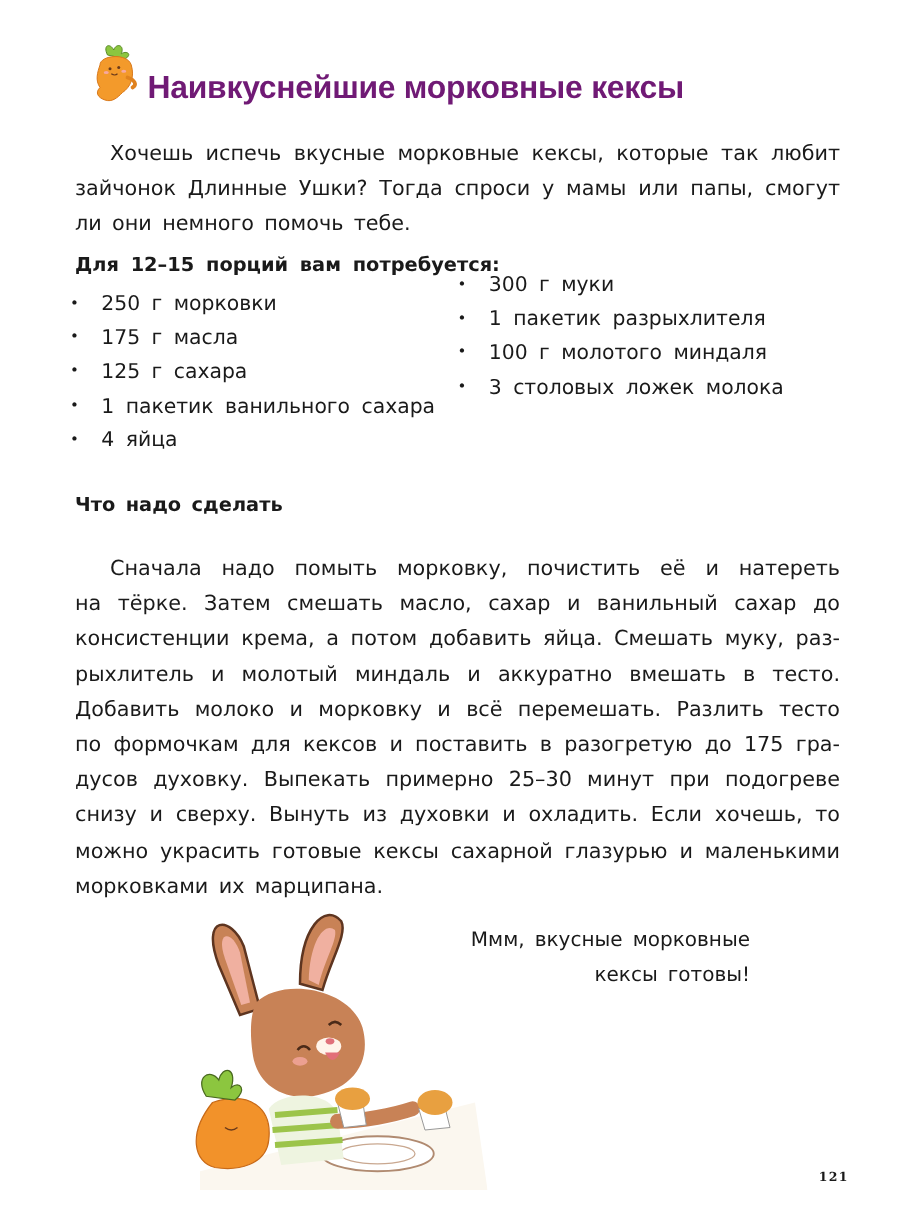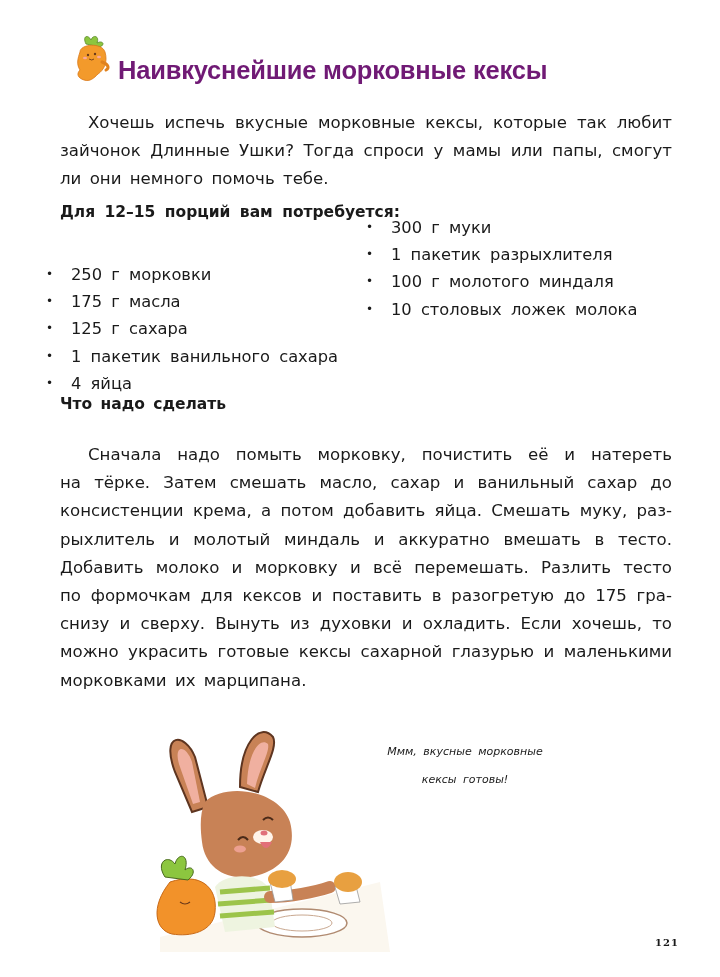--- a/index.html
+++ b/index.html
@@ -13,27 +13,27 @@
       position: absolute; left: 46px; top: 22px; white-space: nowrap;
       font-family: "Liberation Sans", sans-serif; font-weight: bold; font-size: 25.5px;
       color: #701a75; letter-spacing: -0.2px;
     }
     .para { position: absolute; left: 60px; width: 612px; font-size: 16.6px; line-height: 28.2px; text-align: justify; word-spacing: 3px; }
     .intro { top: 93px; text-indent: 0; margin-top: 16px; }
     .ing-head { position: absolute; left: 60px; top: 203px; font-weight: bold; font-size: 15.5px; word-spacing: 4px; }
     .ing-col { position: absolute; top: 229px; list-style: none; margin: 0; padding: 0; font-size: 16.3px; line-height: 27.2px; word-spacing: 4px; }
     .ing-col li { position: relative; padding-left: 25px; white-space: nowrap; }
     .ing-col li::before { content: "•"; position: absolute; left: 0; top: 0; font-size: 12px; }
-    .col-left { left: 46px; margin-top: 32px; }
+    .col-left { left: 56px; }
     .col-right { left: 366px; top: 214px; }
     .steps-head { position: absolute; left: 60px; top: 395px; font-weight: bold; font-size: 15.5px; word-spacing: 3px; }
     .steps { top: 441px; }
     .line { display: block; text-align: justify; text-align-last: justify; white-space: nowrap; }
     .line.last { text-align-last: left; }
-    .speech { position: absolute; left: 330px; top: 738px; width: 270px; text-align: center; font-size: 11px; line-height: 28px; word-spacing: 3px; font-style: italic; }
+    .speech { position: absolute; left: 330px; top: 738px; width: 270px; text-align: right; font-size: 16px; line-height: 28px; word-spacing: 3px; }
     .bunny-illustration { position: absolute; left: 130px; top: 712px; width: 260px; height: 240px; }
     .page-number { position: absolute; left: 655px; top: 937px; font-family: "DejaVu Serif", serif; font-weight: bold; font-size: 10px; letter-spacing: 1px; }
   </style>
 </head>
 <body>
 
 <div class="title-row">
   <svg class="carrot-icon" viewBox="0 0 44 50">
     <path d="M14 10 C10 2, 16 0, 19 6 C21 0, 28 2, 25 9 C30 6, 34 10, 28 13 Z" fill="#8cc63f" stroke="#5a8a2a" stroke-width="0.8"></path>
     <path d="M8 18 C8 10, 30 8, 33 18 C36 28, 32 36, 26 40 C22 44, 18 48, 12 46 C6 44, 4 40, 8 36 C4 30, 6 24, 8 18 Z" fill="#f39a2b" stroke="#d9781a" stroke-width="0.8"></path>
@@ -60,32 +60,33 @@
   <li>175 г масла</li>
   <li>125 г сахара</li>
   <li>1 пакетик ванильного сахара</li>
   <li>4 яйца</li>
 </ul>
 
 <ul class="ing-col col-right">
   <li>300 г муки</li>
   <li>1 пакетик разрыхлителя</li>
   <li>100 г молотого миндаля</li>
-  <li>10 столовых ложек молока</li>
+  <li>3 столовых ложек молока</li>
 </ul>
 
 <div class="steps-head">Что надо сделать</div>
 
 <div class="para steps">
   <span class="line" style="padding-left:28px">Сначала надо помыть морковку, почистить её и натереть</span>
   <span class="line">на тёрке. Затем смешать масло, сахар и ванильный сахар до</span>
   <span class="line">консистенции крема, а потом добавить яйца. Смешать муку, раз-</span>
   <span class="line">рыхлитель и молотый миндаль и аккуратно вмешать в тесто.</span>
   <span class="line">Добавить молоко и морковку и всё перемешать. Разлить тесто</span>
   <span class="line">по формочкам для кексов и поставить в разогретую до 175 гра-</span>
+  <span class="line">дусов духовку. Выпекать примерно 25–30 минут при подогреве</span>
   <span class="line">снизу и сверху. Вынуть из духовки и охладить. Если хочешь, то</span>
   <span class="line">можно украсить готовые кексы сахарной глазурью и маленькими</span>
   <span class="line last">морковками их марципана.</span>
 </div>
 
 <svg class="bunny-illustration" viewBox="0 0 260 240">
 
   <path d="M30 225 L250 170 L260 240 L30 240 Z" fill="#fbf7ef"></path>
 
   <ellipse cx="172" cy="211" rx="45" ry="14" fill="#ffffff" stroke="#b08a70" stroke-width="1.5"></ellipse>

